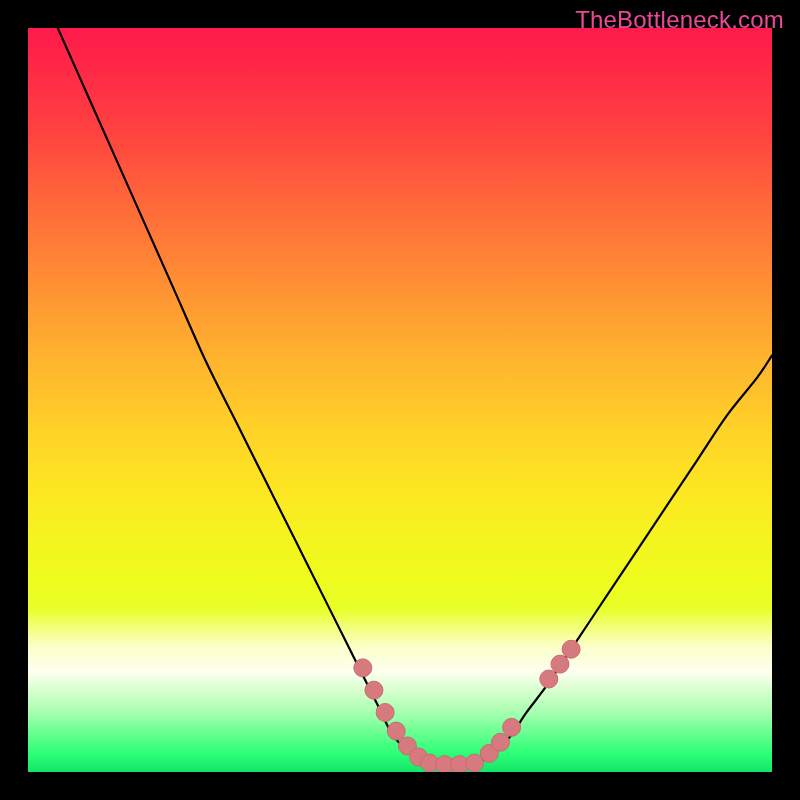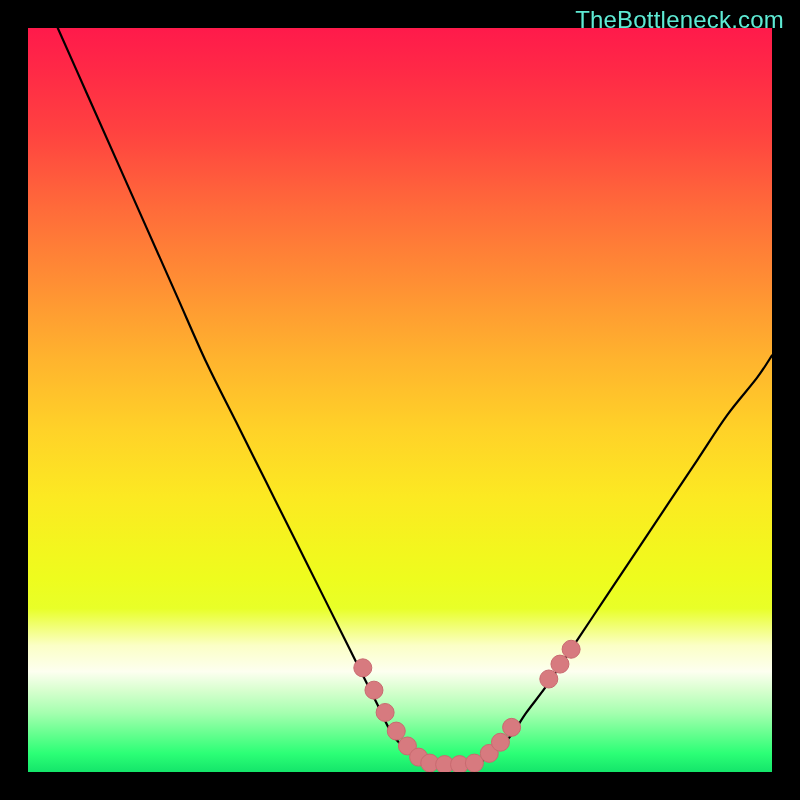--- a/index.html
+++ b/index.html
@@ -51,21 +51,21 @@
     );
   }
   .curve-layer {
     position: absolute;
     inset: 0;
   }
   .watermark {
     position: absolute;
     top: 6px;
     right: 16px;
-    color: #5eead4;
+    color: #ec4899;
     font-size: 24px;
     font-weight: 400;
     letter-spacing: 0.2px;
     user-select: none;
   }
 </style>
 </head>
 <body>
 
 <div class="stage">

